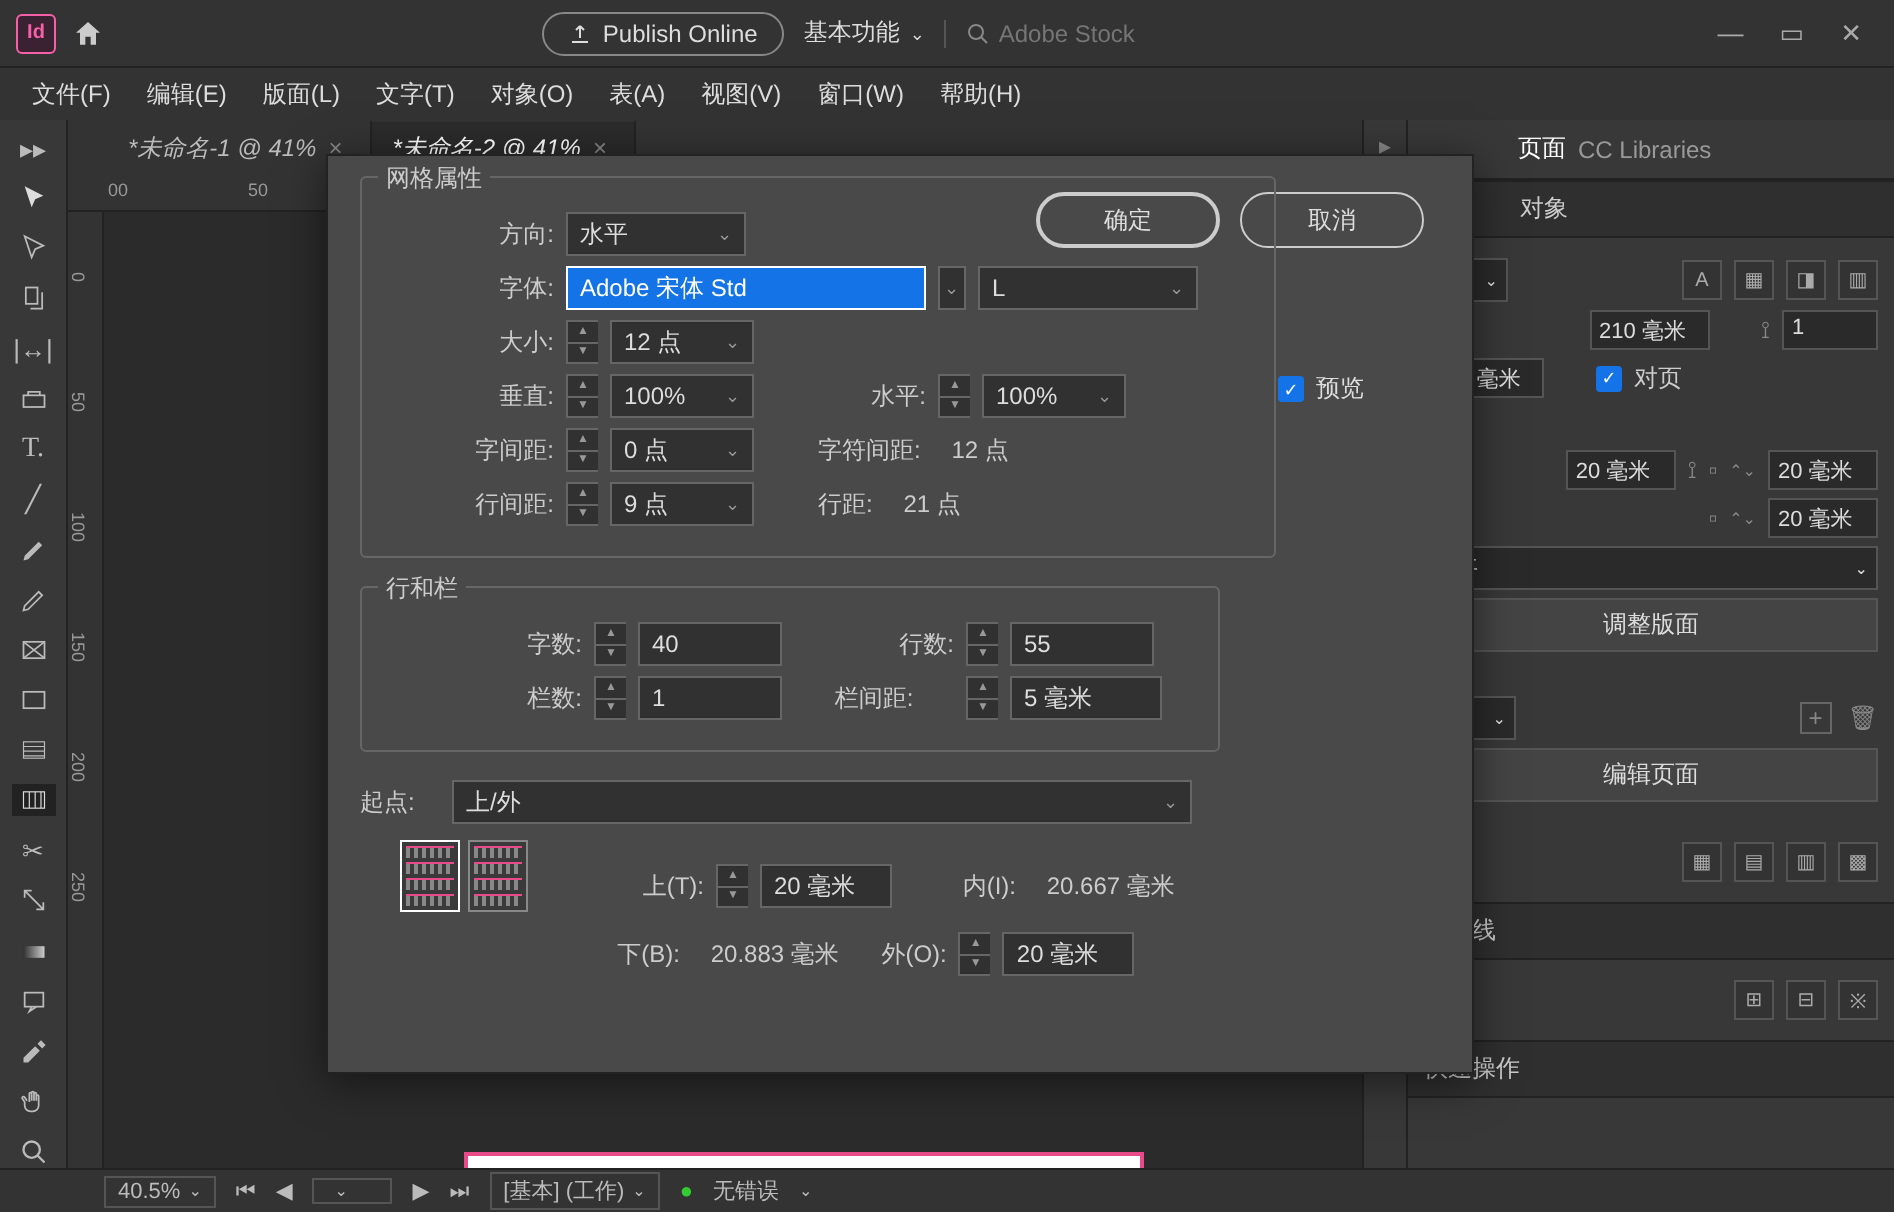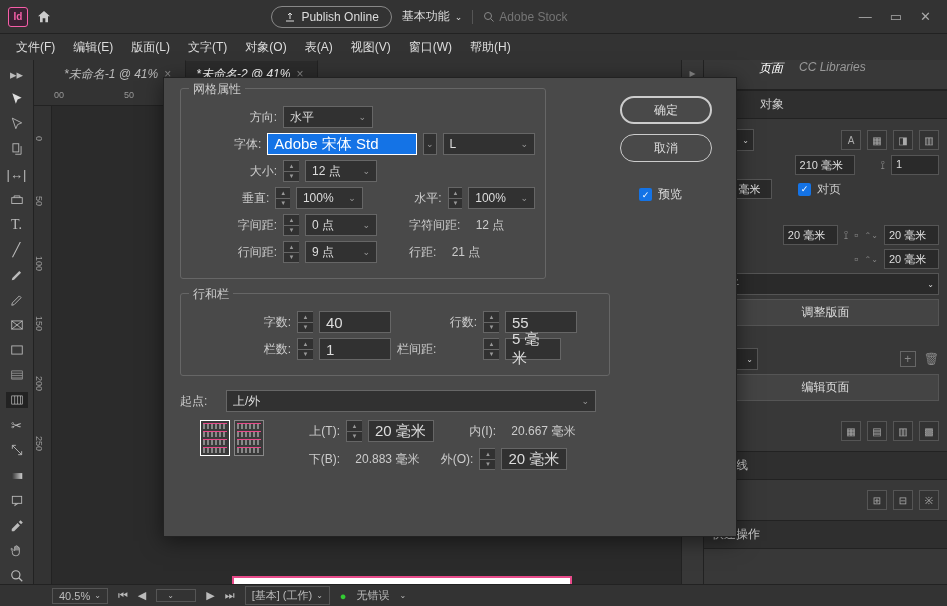--- a/index.html
+++ b/index.html
@@ -23,47 +23,47 @@
 .doctab { padding: 5px 14px 5px 10px; font-size: 12px; color: #bbb; border-top:1px solid #333; border-right:1px solid #222; font-style: italic;}
 .doctab.active { background: #2b2b2b; color: #fff; }
 .doctab .x { margin-left:6px; font-style:normal; color:#888;}
 .ruler-h { height: 18px; background: #333; border-bottom: 1px solid #222; position: relative; overflow:hidden; color:#999; font-size:9px;}
 .ruler-h span { position:absolute; top:2px;}
 .ruler-v { width: 18px; background: #333; border-right: 1px solid #222; position: absolute; left:0; top:46px; bottom:0; color:#999; font-size:9px;}
 .ruler-v span { display:block; writing-mode: vertical-rl; margin-top:30px; height:30px;}
 .canvas { position: absolute; left: 18px; top: 46px; right: 0; bottom: 0; background: #2b2b2b; }
 .page { position: absolute; left: 180px; top: 470px; width: 340px; height: 34px; background: #fff; border: 2px solid #E84A8A; }
 .rightpanels { width: 244px; background: #383838; border-left: 1px solid #222; display: flex; flex-direction: column; overflow:hidden;}
-.panel-tabs { display: flex; height: 30px; align-items: flex-start; border-bottom: 1px solid #222; padding-left: 55px; gap: 16px; font-style: italic; }
+.panel-tabs { display: flex; height: 30px; align-items: center; border-bottom: 1px solid #222; padding-left: 55px; gap: 6px; }
 .panel-tabs span { font-size: 12px; color: #999; }
 .panel-tabs span.active { color: #fff; }
 .panel-section { padding: 6px 8px; }
 .panel-row { display: flex; align-items: center; gap: 6px; margin: 4px 0; }
 .mini-input { background: #2a2a2a; border: 1px solid #555; color: #ddd; font-size: 11px; padding: 2px 4px; height: 20px; }
 .mini-dd { background: #2a2a2a; border: 1px solid #555; color: #ddd; font-size: 11px; height: 22px; padding:0 4px; display:flex; align-items:center; justify-content:space-between;}
 .iconbtn { width:20px; height:20px; border:1px solid #555; background:#333; color:#aaa; display:flex; align-items:center; justify-content:center; font-size:10px;}
 .panel-btn { background: #444; border: 1px solid #555; color: #ddd; font-size: 12px; padding: 4px; text-align: center; }
 .statusbar { position: absolute; bottom: 0; left: 0; right: 0; height: 22px; background: #333; border-top: 1px solid #222; display: flex; align-items: center; padding: 0 8px; gap: 10px; font-size: 11px; color: #bbb; }
 .statusbar .dd { border:1px solid #555; padding:1px 6px; display:flex; align-items:center; gap:4px;}
 
 .dialog { position: absolute; left: 163px; top: 77px; width: 574px; height: 460px; background: #494949; border: 1px solid #222; box-shadow: 0 4px 20px rgba(0,0,0,0.5); }
 .dlg-title { height: 22px; background: #fff; color: #000; font-size: 12px; padding: 3px 8px; }
 .dlg-body { padding: 10px 16px; position: relative; }
 .fieldset { border: 1px solid #666; border-radius: 3px; padding: 12px 10px 10px 10px; margin-bottom: 14px; position: relative; }
 .fieldset-title { position: absolute; top: -8px; left: 8px; background: #494949; padding: 0 4px; font-size: 12px; color: #ccc; }
 .frow { display: flex; align-items: center; margin: 5px 0; gap: 6px; }
 .flabel { width: 86px; text-align: right; font-size: 12px; color: #ccc; }
 .fdd { background: #313131; border: 1px solid #666; height: 22px; font-size: 12px; color: #ddd; padding: 0 6px; display: flex; align-items: center; justify-content: space-between; }
 .fdd .caret { font-size: 9px; color: #999; }
-.finput { background: #313131; border: 1px solid #666; height: 22px; font-size: 15px; color: #ddd; padding: 0 6px; display: flex; align-items: center; }
+.finput { background: #313131; border: 1px solid #666; height: 22px; font-size: 12px; color: #ddd; padding: 0 6px; display: flex; align-items: center; }
 .finput.sel { background: #1473E6; color: #fff; border-color:#fff; }
 .spin { width: 16px; height: 22px; background: #313131; border: 1px solid #666; border-right: none; display: flex; flex-direction: column; }
 .spin div { flex: 1; display: flex; align-items: center; justify-content: center; font-size: 6px; color: #999; }
 .spin div:first-child { border-bottom: 1px solid #666; }
-.dlg-btns { position: absolute; right: 24px; top: 18px; display: flex; flex-direction: column; gap: 10px; }
+.dlg-btns { position: absolute; right: 24px; top: 18px; display: flex; flex-direction: row; gap: 10px; }
 .dlg-btn { width: 92px; height: 28px; border: 1px solid #ccc; border-radius: 14px; background: transparent; color: #ddd; font-size: 12px; display: flex; align-items: center; justify-content: center; }
 .dlg-btn.primary { border-width: 2px; }
 .preview-chk { position: absolute; right: 54px; top: 108px; display: flex; align-items: center; gap: 6px; font-size: 12px; color: #ddd; }
 .chkbox { width: 13px; height: 13px; background: #1473E6; border-radius:2px; display:flex; align-items:center; justify-content:center; color:#fff; font-size:9px;}
 .grid-icons { display: flex; gap: 4px; }
 .grid-icon { width: 30px; height: 36px; border: 1px solid #888; background: #3a3a3a; display:flex; flex-direction:column; padding:2px; gap:2px;}
 .grid-icon.active { border-color:#fff;}
 .grid-icon .gbar {flex:1; background:repeating-linear-gradient(90deg,#888 0 2px,transparent 2px 4px); border-top:1px solid #E84A8A;}
 .framesize { font-size: 12px; color: #ccc; margin-top: 10px; margin-left: 16px; }
 .sec-head { background:#2f2f2f; padding:5px 8px; border-top:1px solid #222; border-bottom:1px solid #222; font-size:12px; color:#ccc;}
@@ -342,21 +342,21 @@
   <div class="dlg-body">
     <div class="dlg-btns">
       <div class="dlg-btn primary">确定</div>
       <div class="dlg-btn">取消</div>
     </div>
     <div class="preview-chk">
       <div class="chkbox">✓</div>
       <span>预览</span>
     </div>
 
-    <div class="fieldset" style="width:366px;">
+    <div class="fieldset" style="width:458px;">
       <div class="fieldset-title">网格属性</div>
       <div class="frow">
         <div class="flabel">方向:</div>
         <div class="fdd" style="width:90px">
             <span>水平</span>
             <span class="caret">⌄</span>
           </div>
       </div>
       <div class="frow">
         <div class="flabel">字体:</div>
@@ -454,26 +454,26 @@
       </div>
       <div class="frow">
         <div class="flabel">栏数:</div>
         <div class="spin">
             <div>▲</div>
             <div>▼</div>
           </div>
         <div class="finput" style="width:72px">
             <span>1</span>
           </div>
-        <div style="width:80px;text-align:left;">栏间距:</div>
-        <div class="spin">
-            <div>▲</div>
-            <div>▼</div>
-          </div>
-        <div class="finput" style="width:56px">
+        <div style="width:80px;text-align:center;">栏间距:</div>
+        <div class="spin">
+            <div>▲</div>
+            <div>▼</div>
+          </div>
+        <div class="finput" style="width:76px">
             <span>5 毫米</span>
           </div>
       </div>
     </div>
 
     <div class="frow" style="margin-left:0;">
       <div style="width:40px;">起点:</div>
       <div class="fdd" style="width:370px">
           <span>上/外</span>
           <span class="caret">⌄</span>
@@ -490,21 +490,21 @@
           </div>
         <div class="grid-icon">
             <div class="gbar"></div>
             <div class="gbar"></div>
             <div class="gbar"></div>
             <div class="gbar"></div>
           </div>
       </div>
       <div style="width:24px;"></div>
       <div>
-        <div class="frow" style="margin:0;">
+        <div class="frow" style="margin:12px;">
           <div style="width:40px;text-align:right;">上(T):</div>
           <div class="spin">
               <div>▲</div>
               <div>▼</div>
             </div>
           <div class="finput" style="width:66px">
               <span>20 毫米</span>
             </div>
           <div style="width:56px;text-align:right;">内(I):</div>&nbsp;
           <span>20.667 毫米</span>

